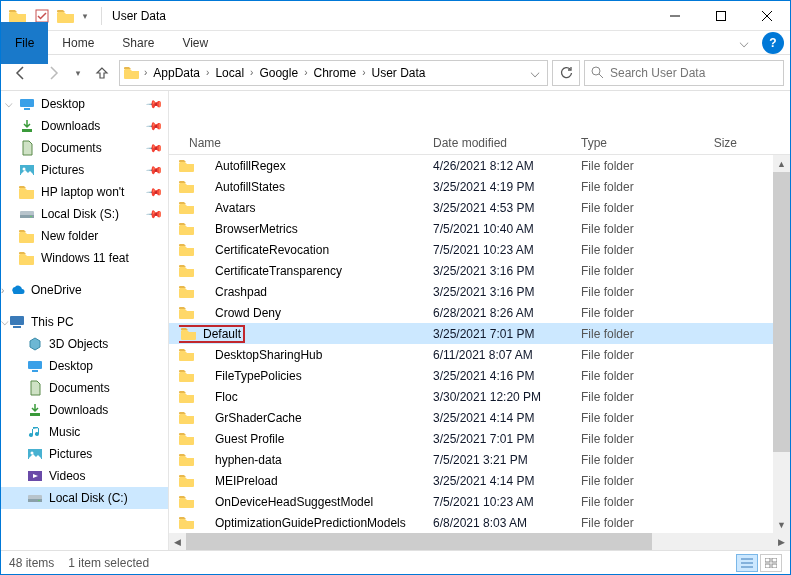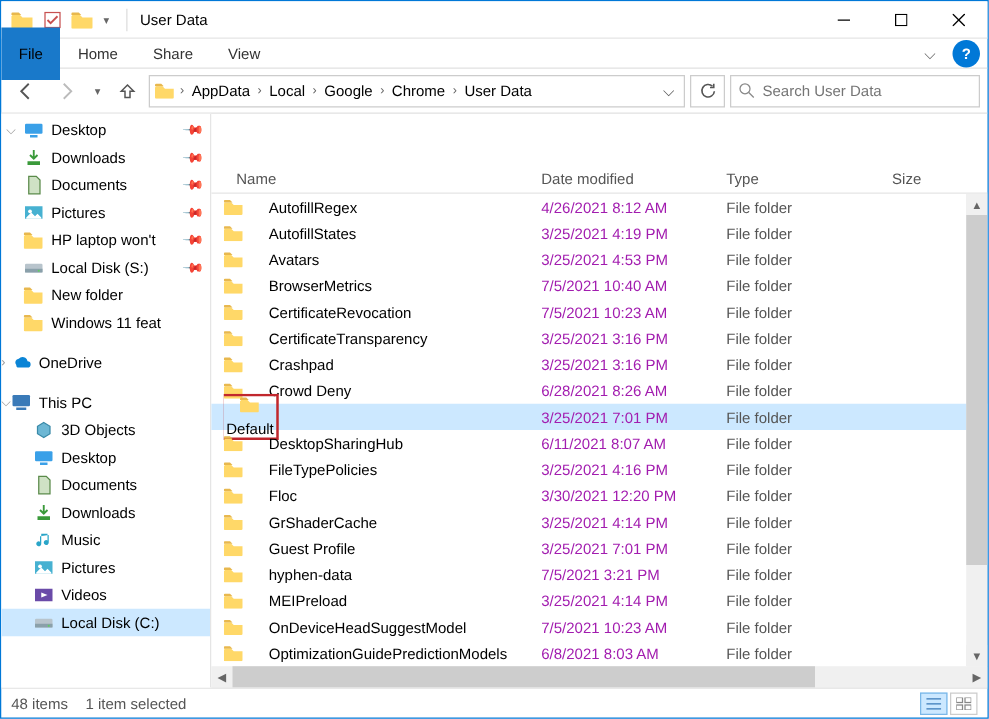--- a/index.html
+++ b/index.html
@@ -40,21 +40,21 @@
 .colhead { height:24px; display:flex; align-items:center; border-bottom:1px solid #e5e5e5; color:#555; padding-left:12px;}
 .colhead .ch { padding:0 8px; }
 .ch-name { width:244px; }
 .ch-date { width:148px; }
 .ch-type { width:112px; }
 .ch-size { width:60px; text-align:right;}
 .filelist { flex:1; overflow:hidden; position:relative;}
 .row { display:flex; align-items:center; height:21px; padding-left:10px;}
 .row.selected { background:#cce8ff; }
 .row .fname { width:246px; display:flex; align-items:center; gap:20px; overflow:hidden; white-space:nowrap;}
-.row .fdate { width:148px; color:#a21caf; padding-left:8px;}
+.row .fdate { width:148px; color:#0f172a; padding-left:8px;}
 .row .ftype { width:112px; color:#555; padding-left:8px;}
 .row .fsize { width:60px; }
 .highlight-box { border:2px solid #c1272d; padding:0 2px; margin-left:-2px;}
 .file-scroll { position:absolute; right:0; top:0; bottom:0; width:17px; background:#f0f0f0; display:flex; flex-direction:column;}
 .file-scroll .sbtn { height:17px; display:flex; align-items:center; justify-content:center; color:#666; font-size:9px; background:#f0f0f0;}
 .file-scroll .thumb { flex:0 0 auto; height:74%; background:#cdcdcd; margin:0;}
 .file-scroll .track { flex:1; }
 .hscroll { height:17px; background:#f0f0f0; display:flex;}
 .hscroll .sbtn{width:17px;display:flex;align-items:center;justify-content:center;color:#666;font-size:9px;}
 .hscroll .thumbh{ width:75%; background:#cdcdcd;}
@@ -468,21 +468,21 @@
                 </svg>
               </span>
               <span>Crowd Deny</span>
             </div>
     <div class="fdate">6/28/2021 8:26 AM</div>
     <div class="ftype">File folder</div>
     <div class="fsize"></div>
   </div>
           <div class="row selected">
     <div class="fname">
-              <span class="highlight-box" style="display:flex;align-items:center;gap:6px;flex-direction:column;">
+              <span class="highlight-box" style="display:flex;align-items:center;gap:6px;">
                 <span>
                   <svg class="folder-ico" viewBox="0 0 16 13">
                     <path fill="#ffd868" d="M1 3h5l2 2h7v7a1 1 0 0 1-1 1H1a1 1 0 0 1-1-1V4z"></path>
                     <path fill="#e8b84e" d="M0 2a1 1 0 0 1 1-1h4l2 2H0z"></path>
                   </svg>
                 </span>
                 <span>Default</span>
               </span>
             </div>
     <div class="fdate">3/25/2021 7:01 PM</div>

